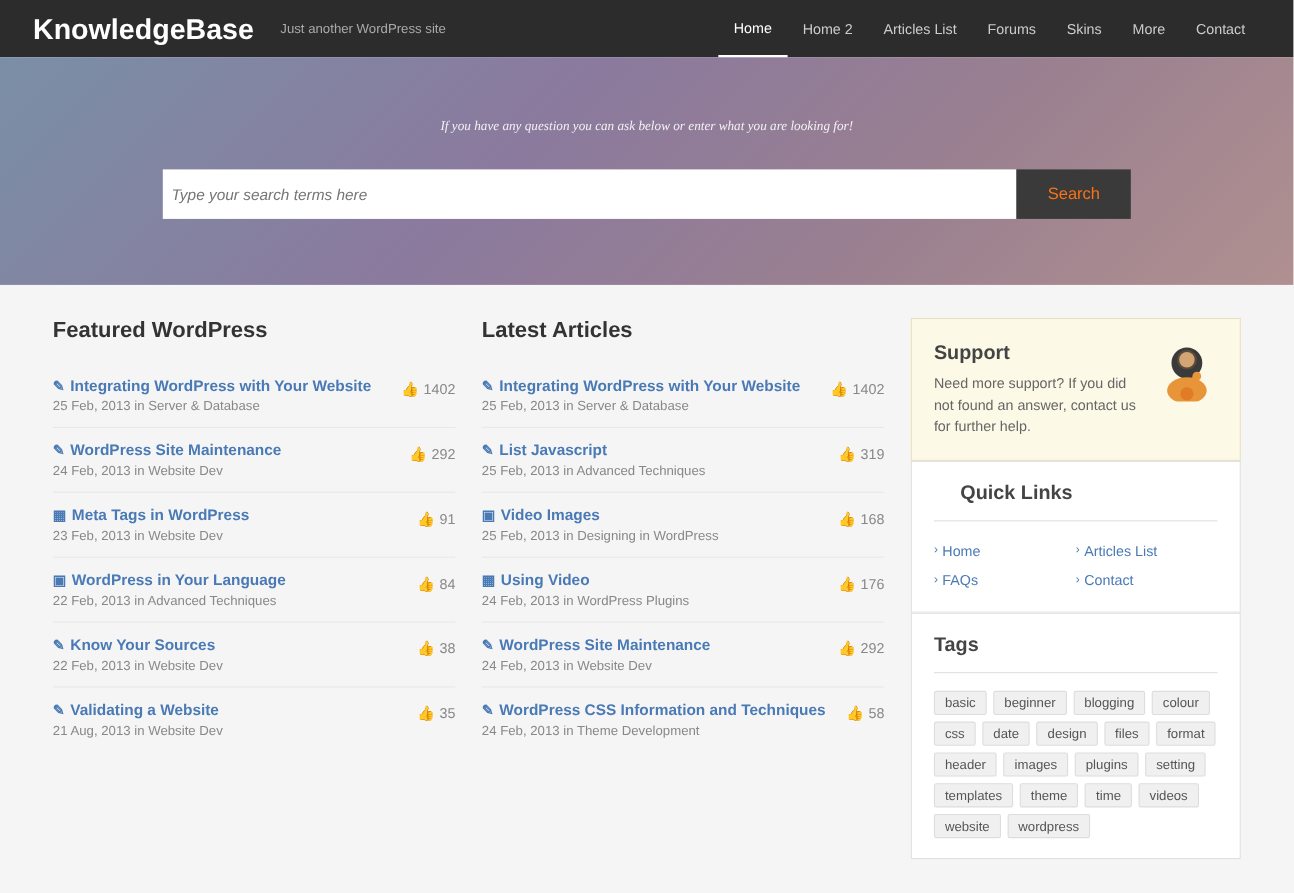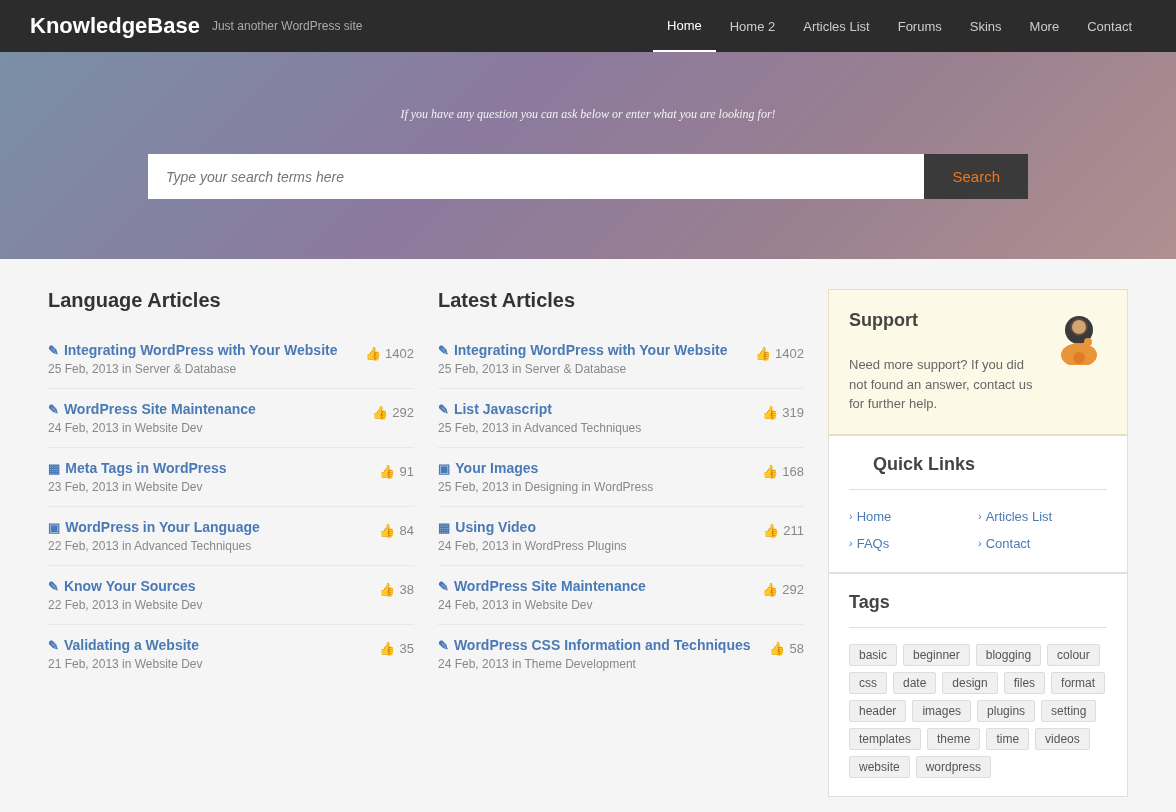--- a/index.html
+++ b/index.html
@@ -7,25 +7,25 @@
 
     
     #header {
       background: #2c2c2c;
       display: flex;
       align-items: center;
       padding: 0 30px;
       height: 52px;
     }
     #site-title {
-      font-size: 22px;
+      font-size: 26px;
       font-weight: bold;
       color: #fff;
       font-family: Arial, sans-serif;
-      margin-right: 12px;
+      margin-right: 24px;
       white-space: nowrap;
     }
     #site-tagline {
       font-size: 12px;
       color: #aaa;
       font-family: Arial, sans-serif;
     }
     #main-nav {
       margin-left: auto;
       display: flex;
@@ -65,21 +65,21 @@
       margin-bottom: 32px;
       font-family: Georgia, serif;
     }
     #search-bar {
       display: flex;
       max-width: 880px;
       margin: 0 auto;
     }
     #search-input {
       flex: 1;
-      padding: 14px 18px;
+      padding: 14px 8px;
       font-size: 14px;
       border: none;
       outline: none;
       color: #999;
       font-style: italic;
       font-family: Arial, sans-serif;
       background: #fff;
     }
     #search-button {
       background: #3a3a3a;
@@ -172,21 +172,21 @@
       display: flex;
       justify-content: space-between;
       align-items: flex-start;
     }
     #support-content { flex: 1; }
     #support-title {
       font-size: 18px;
       font-weight: bold;
       color: #444;
       font-family: Arial, sans-serif;
-      margin-bottom: 24px;
+      margin-bottom: 8px;
     }
     #support-text {
       font-size: 13px;
       color: #666;
       font-family: Arial, sans-serif;
       line-height: 1.5;
     }
     #support-avatar {
       width: 55px;
       height: 55px;
@@ -279,21 +279,21 @@
   <p id="hero-subtitle">If you have any question you can ask below or enter what you are looking for!</p>
   <div id="search-bar">
     <input id="search-input" type="text" placeholder="Type your search terms here" style="">
     <button id="search-button">Search</button>
   </div>
 </section>
 
 <div id="content-area">
 
   <div class="articles-col" id="featured-col">
-    <h2 class="section-title">Language Articles</h2>
+    <h2 class="section-title">Featured WordPress</h2>
     <div id="featured-list">
         <div class="article-item">
           <div class="article-left">
             <div class="article-title">
               <span class="article-icon">✎</span>
               <span>Integrating WordPress with Your Website</span>
             </div>
             <div class="article-meta">25 Feb, 2013 in Server &amp; Database</div>
           </div>
           <div class="article-votes">
@@ -352,21 +352,21 @@
             <span class="thumb-icon">👍</span>
             <span>38</span>
           </div>
         </div>
         <div class="article-item">
           <div class="article-left">
             <div class="article-title">
               <span class="article-icon">✎</span>
               <span>Validating a Website</span>
             </div>
-            <div class="article-meta">21 Feb, 2013 in Website Dev</div>
+            <div class="article-meta">21 Aug, 2013 in Website Dev</div>
           </div>
           <div class="article-votes">
             <span class="thumb-icon">👍</span>
             <span>35</span>
           </div>
         </div>
       </div>
   </div>
 
   <div class="articles-col" id="latest-col">
@@ -395,40 +395,40 @@
           </div>
           <div class="article-votes">
             <span class="thumb-icon">👍</span>
             <span>319</span>
           </div>
         </div>
         <div class="article-item">
           <div class="article-left">
             <div class="article-title">
               <span class="article-icon">▣</span>
-              <span>Your Images</span>
+              <span>Video Images</span>
             </div>
             <div class="article-meta">25 Feb, 2013 in Designing in WordPress</div>
           </div>
           <div class="article-votes">
             <span class="thumb-icon">👍</span>
             <span>168</span>
           </div>
         </div>
         <div class="article-item">
           <div class="article-left">
             <div class="article-title">
               <span class="article-icon">▦</span>
               <span>Using Video</span>
             </div>
             <div class="article-meta">24 Feb, 2013 in WordPress Plugins</div>
           </div>
           <div class="article-votes">
             <span class="thumb-icon">👍</span>
-            <span>211</span>
+            <span>176</span>
           </div>
         </div>
         <div class="article-item">
           <div class="article-left">
             <div class="article-title">
               <span class="article-icon">✎</span>
               <span>WordPress Site Maintenance</span>
             </div>
             <div class="article-meta">24 Feb, 2013 in Website Dev</div>
           </div>

